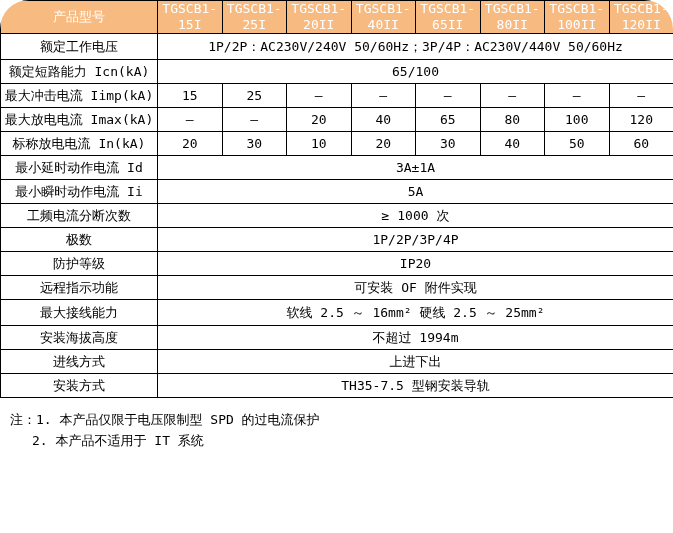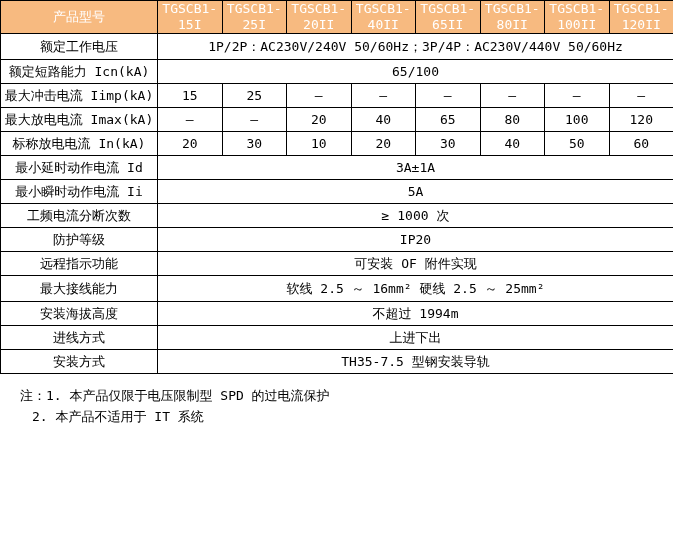--- a/index.html
+++ b/index.html
@@ -9,21 +9,21 @@
     --body-text:#000000;
     --page-bg:#FFFFFF;
   }
   *{box-sizing:border-box;}
   html,body{margin:0;padding:0;}
   body{
     width:673px;height:533px;background:var(--page-bg);
     font-family:"DejaVu Sans Mono","Liberation Mono",monospace;
     color:var(--body-text);
   }
-  .page{width:673px;height:533px;overflow:hidden;}
+  .page{width:673px;height:533px;overflow:hidden;border-radius:29px;}
   table.spec{
     border-collapse:collapse;table-layout:fixed;width:673px;
   }
   table.spec th, table.spec td{
     border:1px solid var(--border);
     text-align:center;vertical-align:middle;
     font-size:13px;font-weight:normal;
     padding:0 2px;overflow:hidden;
     line-height:16px;
   }
@@ -31,21 +31,21 @@
     background:var(--header-bg);
     color:var(--header-text);
     height:31px;line-height:15px;
     word-break:break-word;
   }
   tr.h-tall td{height:37px;}
   tr.h-mid  td{height:26px;}
   tr.h-std  td{height:24px;}
   td.pre{white-space:pre-line;}
   .notes{margin-top:11px;font-size:13px;line-height:21px;}
-  .note-line{padding-left:20px;white-space:nowrap;}
+  .note-line{padding-left:10px;white-space:nowrap;}
   .note-line.indent{padding-left:32px;}
 </style>
 </head>
 <body>
 
 <div class="page">
 
   <table class="spec">
     <colgroup>
       <col style="width:157px">
@@ -119,20 +119,24 @@
       </tr>
       <tr class="h-std">
         <td>最小瞬时动作电流 Ii</td>
         <td colspan="8">5A</td>
       </tr>
       <tr class="h-std">
         <td>工频电流分断次数</td>
         <td colspan="8">≥ 1000 次</td>
       </tr>
       <tr class="h-std">
+        <td>极数</td>
+        <td colspan="8">1P/2P/3P/4P</td>
+      </tr>
+      <tr class="h-std">
         <td>防护等级</td>
         <td colspan="8">IP20</td>
       </tr>
       <tr class="h-std">
         <td>远程指示功能</td>
         <td colspan="8">可安装 OF 附件实现</td>
       </tr>
       <tr class="h-mid">
         <td>最大接线能力</td>
         <td colspan="8">软线 2.5 ～ 16mm² 硬线 2.5 ～ 25mm²</td>

